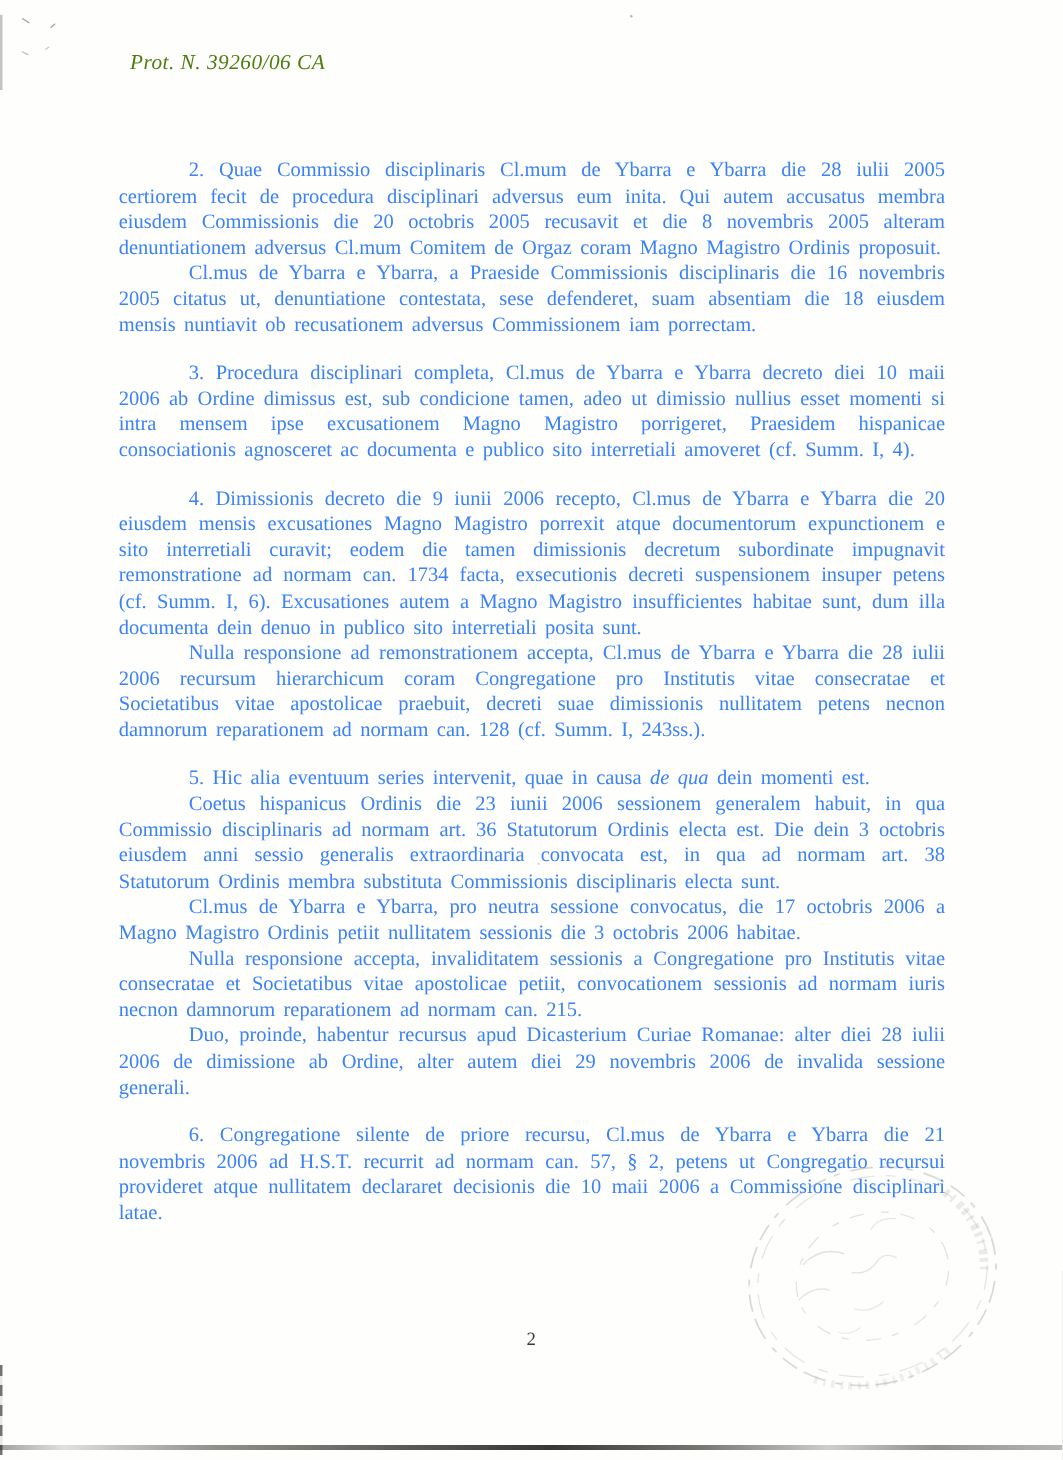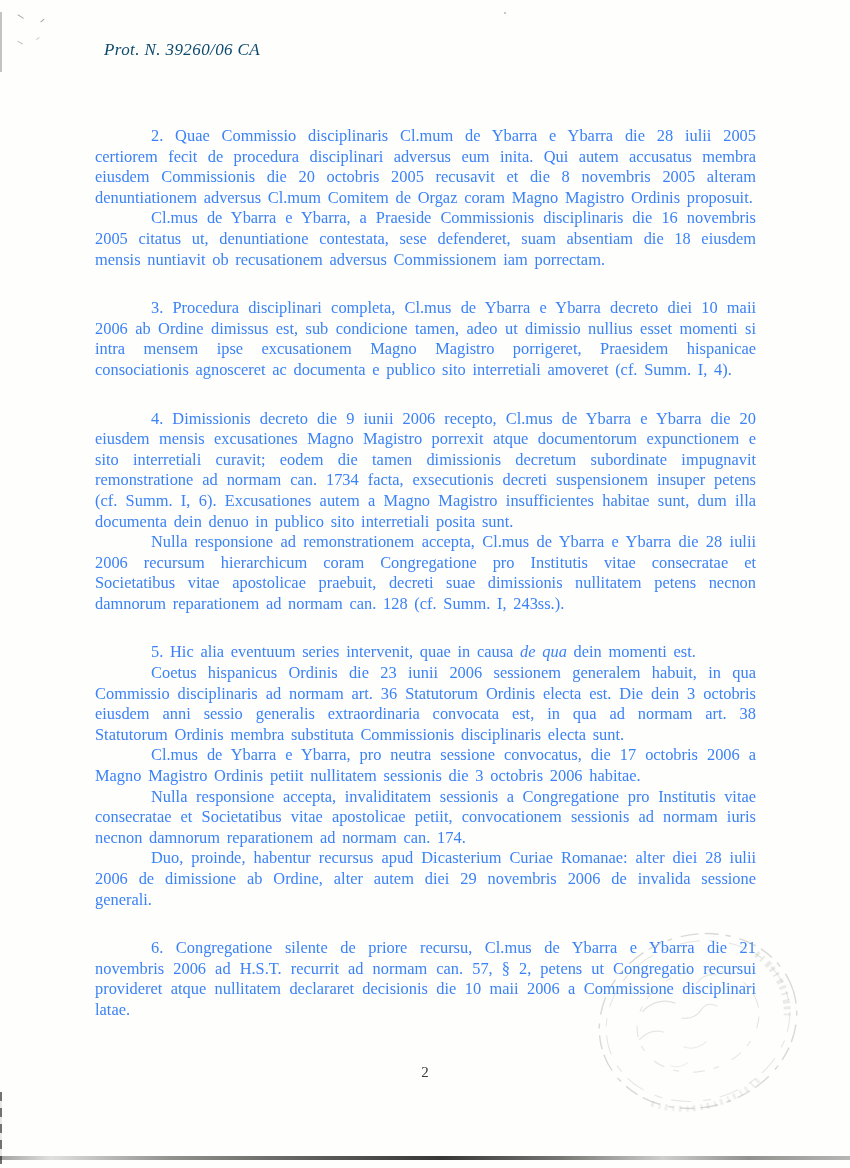--- a/index.html
+++ b/index.html
@@ -13,31 +13,31 @@
     font-family: "Liberation Serif", "DejaVu Serif", serif;
     color: #222220;
   }
   .prot-header {
     position: absolute;
     left: 104px;
     top: 40px;
     font-style: italic;
     font-size: 17px;
     letter-spacing: 0.4px;
-    color: #0c4a6e;
+    color: #4d7c0f;
     white-space: nowrap;
   }
   .content {
     position: absolute;
     left: 95px;
     top: 126px;
     width: 661px;
   }
   .section { margin: 0; }
-  .section + .section { margin-top: 28px; }
+  .section + .section { margin-top: 18px; }
   .content p {
     margin: 0;
     font-size: 16.4px;
     line-height: 20.6px;
     text-align: justify;
     text-indent: 56px;
     word-spacing: 0.16em;
     color: #3b82f6;
   }
   .content p i { font-style: italic; }
@@ -136,21 +136,21 @@
 
     <div class="section">
       <p>4. Dimissionis decreto die 9 iunii 2006 recepto, Cl.mus de Ybarra e Ybarra die 20 eiusdem mensis excusationes Magno Magistro porrexit atque documentorum expunctionem e sito interretiali curavit; eodem die tamen dimissionis decretum subordinate impugnavit remonstratione ad normam can. 1734 facta, exsecutionis decreti suspensionem insuper petens (cf. Summ. I, 6). Excusationes autem a Magno Magistro insufficientes habitae sunt, dum illa documenta dein denuo in publico sito interretiali posita sunt.</p>
       <p>Nulla responsione ad remonstrationem accepta, Cl.mus de Ybarra e Ybarra die 28 iulii 2006 recursum hierarchicum coram Congregatione pro Institutis vitae consecratae et Societatibus vitae apostolicae praebuit, decreti suae dimissionis nullitatem petens necnon damnorum reparationem ad normam can. 128 (cf. Summ. I, 243ss.).</p>
     </div>
 
     <div class="section">
       <p><span>5. Hic alia eventuum series intervenit, quae in causa </span><i>de qua</i><span> dein momenti est.</span></p>
       <p>Coetus hispanicus Ordinis die 23 iunii 2006 sessionem generalem habuit, in qua Commissio disciplinaris ad normam art. 36 Statutorum Ordinis electa est. Die dein 3 octobris eiusdem anni sessio generalis extraordinaria convocata est, in qua ad normam art. 38 Statutorum Ordinis membra substituta Commissionis disciplinaris electa sunt.</p>
       <p>Cl.mus de Ybarra e Ybarra, pro neutra sessione convocatus, die 17 octobris 2006 a Magno Magistro Ordinis petiit nullitatem sessionis die 3 octobris 2006 habitae.</p>
-      <p>Nulla responsione accepta, invaliditatem sessionis a Congregatione pro Institutis vitae consecratae et Societatibus vitae apostolicae petiit, convocationem sessionis ad normam iuris necnon damnorum reparationem ad normam can. 174.</p>
+      <p>Nulla responsione accepta, invaliditatem sessionis a Congregatione pro Institutis vitae consecratae et Societatibus vitae apostolicae petiit, convocationem sessionis ad normam iuris necnon damnorum reparationem ad normam can. 215.</p>
       <p>Duo, proinde, habentur recursus apud Dicasterium Curiae Romanae: alter diei 28 iulii 2006 de dimissione ab Ordine, alter autem diei 29 novembris 2006 de invalida sessione generali.</p>
     </div>
 
     <div class="section">
       <p>6. Congregatione silente de priore recursu, Cl.mus de Ybarra e Ybarra die 21 novembris 2006 ad H.S.T. recurrit ad normam can. 57, § 2, petens ut Congregatio recursui provideret atque nullitatem declararet decisionis die 10 maii 2006 a Commissione disciplinari latae.</p>
     </div>
 
   </div>
 
   <div class="page-number">2</div>

